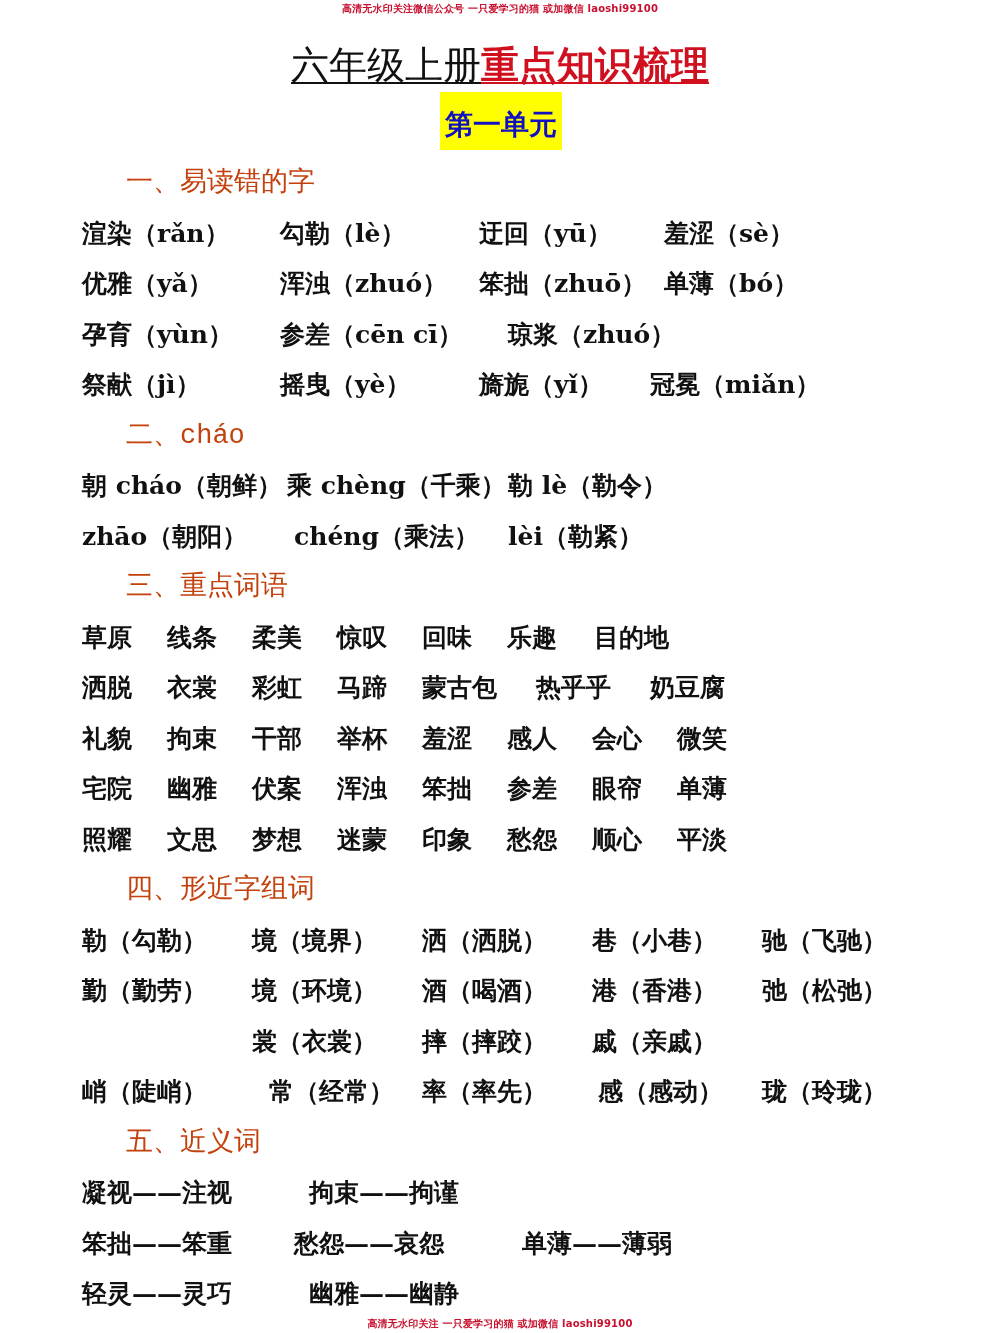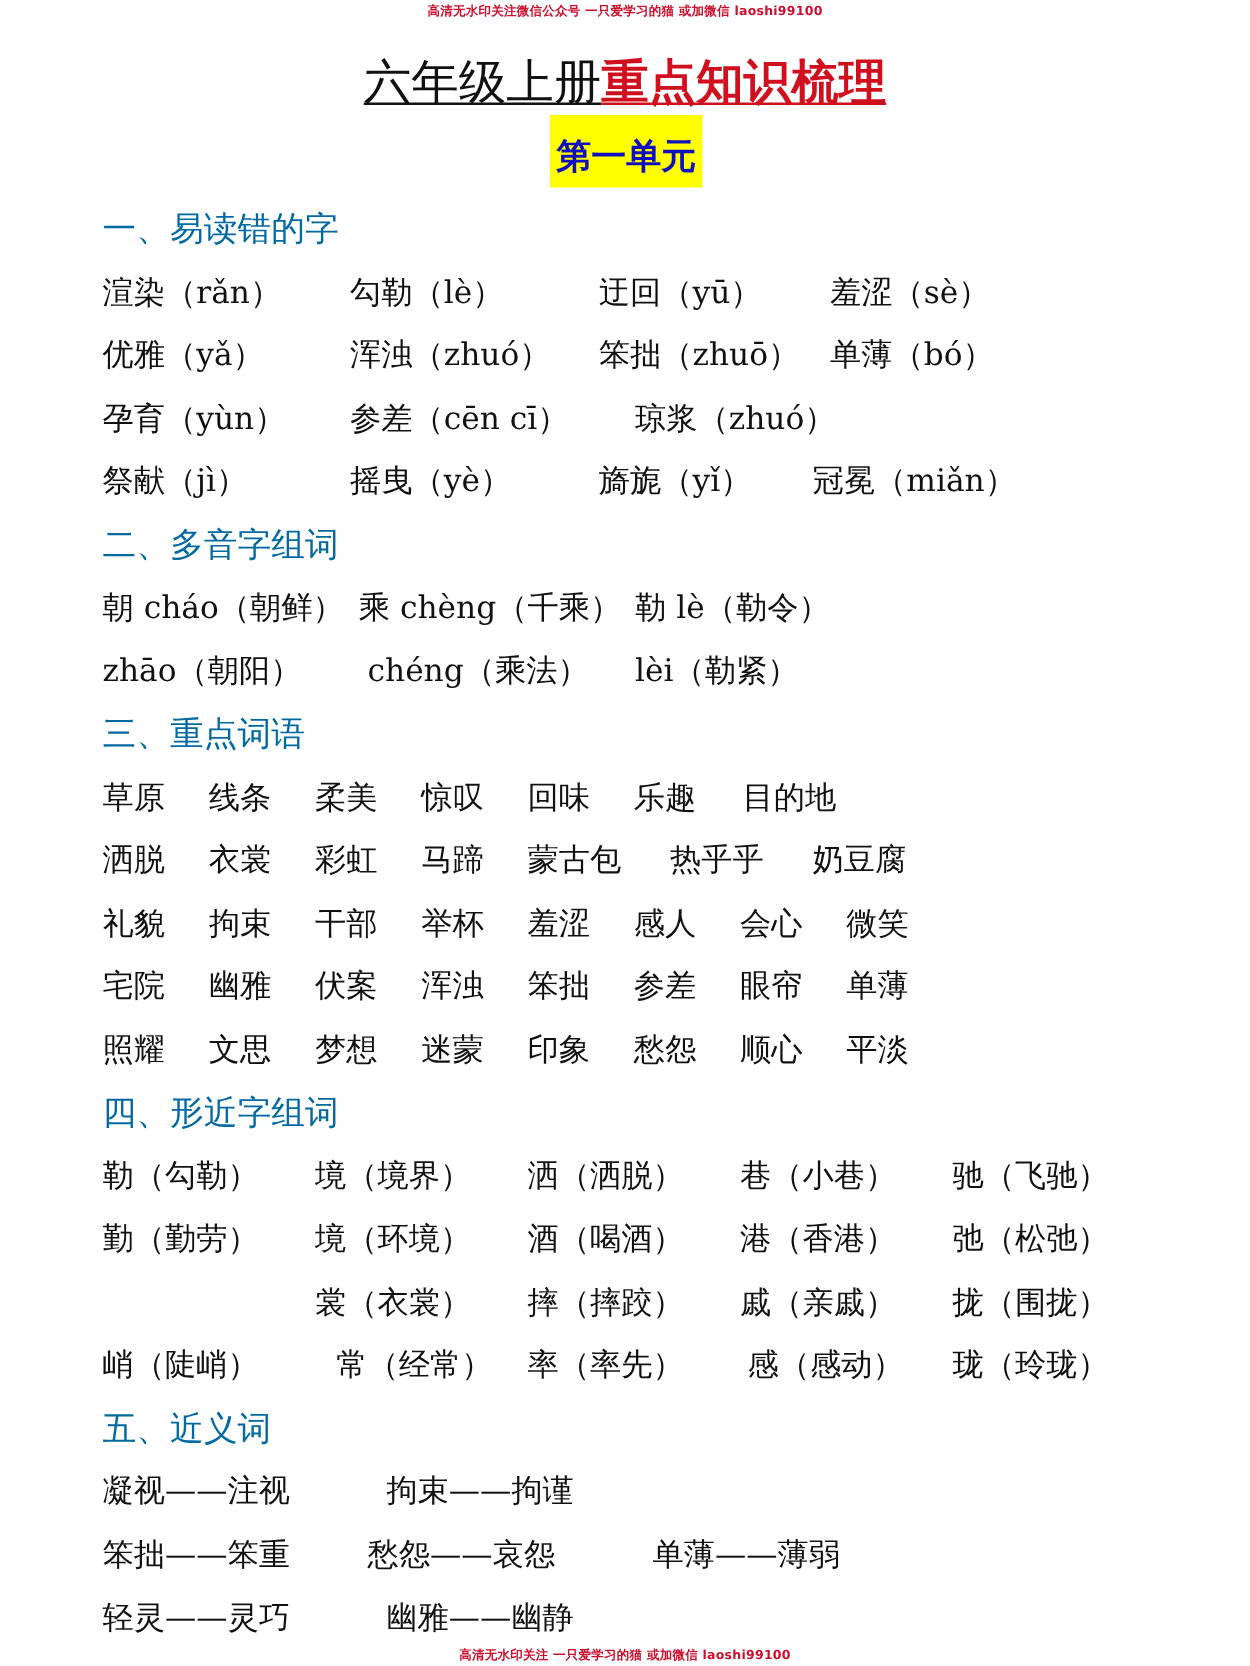--- a/index.html
+++ b/index.html
@@ -23,24 +23,25 @@
     .title .t-black { color: #111; text-decoration: underline; text-decoration-thickness: 2px; text-underline-offset: 4px; }
     .title .t-red { color: #d0101f; font-weight: bold; text-decoration: underline; text-decoration-thickness: 2px; text-underline-offset: 4px; }
     .unit {
       position: absolute; top: 92px; left: 440px; width: 122px; height: 58px;
       background: #ffff00; color: #1010c0; font-weight: bold;
       font-family: "DejaVu Sans", sans-serif;
       font-size: 28px; line-height: 66px; text-align: center;
     }
     .content { position: absolute; left: 82px; top: 158px; width: 880px; }
     .heading {
-      color: #0369a1; font-size: 27px; height: 50.5px; line-height: 50px;
-      font-family: Liberation Sans, sans-serif;
+      color: #c2410c; font-size: 27px; height: 50.5px; line-height: 50px;
+      font-family: Liberation Mono, monospace;
+      margin-left: 44px;
     }
-    .row { height: 50.5px; line-height: 50px; font-size: 25px; white-space: nowrap; position: relative; }
+    .row { height: 50.5px; line-height: 50px; font-size: 25px; white-space: nowrap; position: relative; font-weight: bold; }
     .cell { position: absolute; top: 0; }
   </style>
 </head>
 <body>
 
 <div class="watermark wm-top">高清无水印关注微信公众号 一只爱学习的猫 或加微信 laoshi99100</div>
 
 <div class="title">
   <span class="t-black">六年级上册</span><span class="t-red">重点知识梳理</span>
 </div>
@@ -67,21 +68,21 @@
     <span class="cell" style="left:198px">参差（cēn cī）</span>
     <span class="cell" style="left:426px">琼浆（zhuó）</span>
   </div>
   <div class="row">
     <span class="cell" style="left:0">祭献（jì）</span>
     <span class="cell" style="left:198px">摇曳（yè）</span>
     <span class="cell" style="left:397px">旖旎（yǐ）</span>
     <span class="cell" style="left:568px">冠冕（miǎn）</span>
   </div>
 
-  <div class="heading">二、多音字组词</div>
+  <div class="heading">二、cháo</div>
   <div class="row">
     <span class="cell" style="left:0">朝 cháo（朝鲜）</span>
     <span class="cell" style="left:205px">乘 chèng（千乘）</span>
     <span class="cell" style="left:426px">勒 lè（勒令）</span>
   </div>
   <div class="row">
     <span class="cell" style="left:0">zhāo（朝阳）</span>
     <span class="cell" style="left:212px">chéng（乘法）</span>
     <span class="cell" style="left:426px">lèi（勒紧）</span>
   </div>
@@ -148,21 +149,20 @@
     <span class="cell" style="left:0">勤（勤劳）</span>
     <span class="cell" style="left:170px">境（环境）</span>
     <span class="cell" style="left:340px">酒（喝酒）</span>
     <span class="cell" style="left:510px">港（香港）</span>
     <span class="cell" style="left:680px">弛（松弛）</span>
   </div>
   <div class="row">
     <span class="cell" style="left:170px">裳（衣裳）</span>
     <span class="cell" style="left:340px">摔（摔跤）</span>
     <span class="cell" style="left:510px">戚（亲戚）</span>
-    <span class="cell" style="left:680px">拢（围拢）</span>
   </div>
   <div class="row">
     <span class="cell" style="left:0">峭（陡峭）</span>
     <span class="cell" style="left:187px">常（经常）</span>
     <span class="cell" style="left:340px">率（率先）</span>
     <span class="cell" style="left:516px">感（感动）</span>
     <span class="cell" style="left:680px">珑（玲珑）</span>
   </div>
 
   <div class="heading">五、近义词</div>

